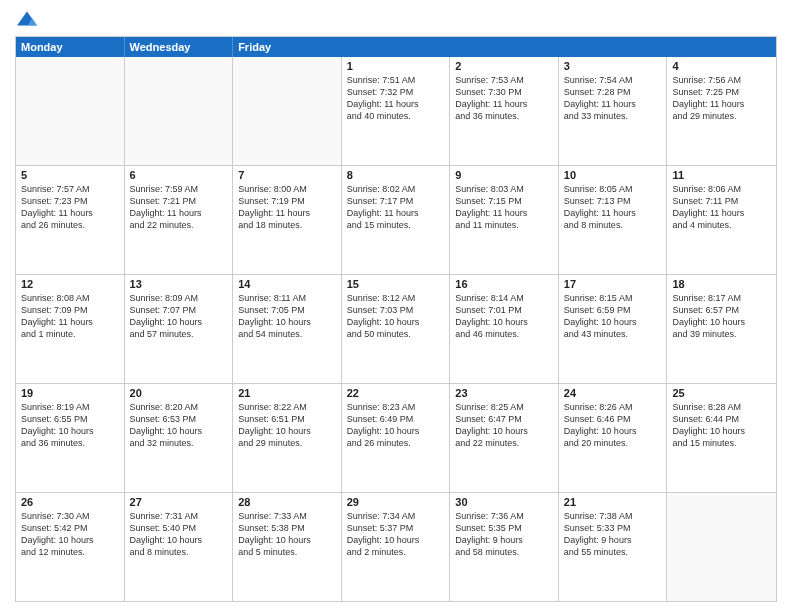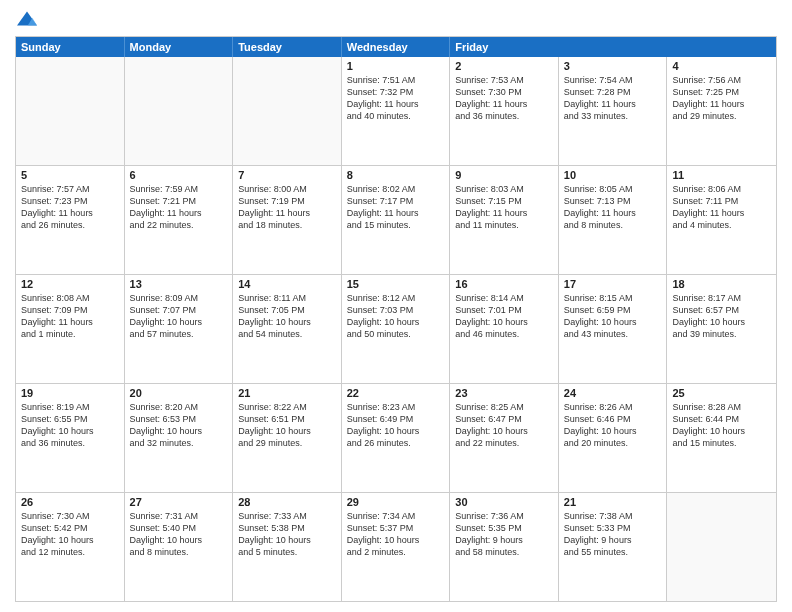--- a/index.html
+++ b/index.html
@@ -122,23 +122,21 @@
       </div>
     </div>
     <div class="title-block">
       <div class="month-title"></div>
       <div class="location"></div>
     </div>
   </div>
 
   <div class="calendar">
     <div class="cal-header" id="cal-header-row">
-        <div class="cal-header-cell">Sunday</div>
         <div class="cal-header-cell">Monday</div>
-        <div class="cal-header-cell">Tuesday</div>
         <div class="cal-header-cell">Wednesday</div>
         <div class="cal-header-cell">Friday</div>
       </div>
     <div class="cal-body" id="cal-body">
         <div class="cal-row">
           <div class="cal-cell empty"></div>
           <div class="cal-cell empty"></div>
           <div class="cal-cell empty"></div>
           <div class="cal-cell">
             <div class="day-num">1</div>

